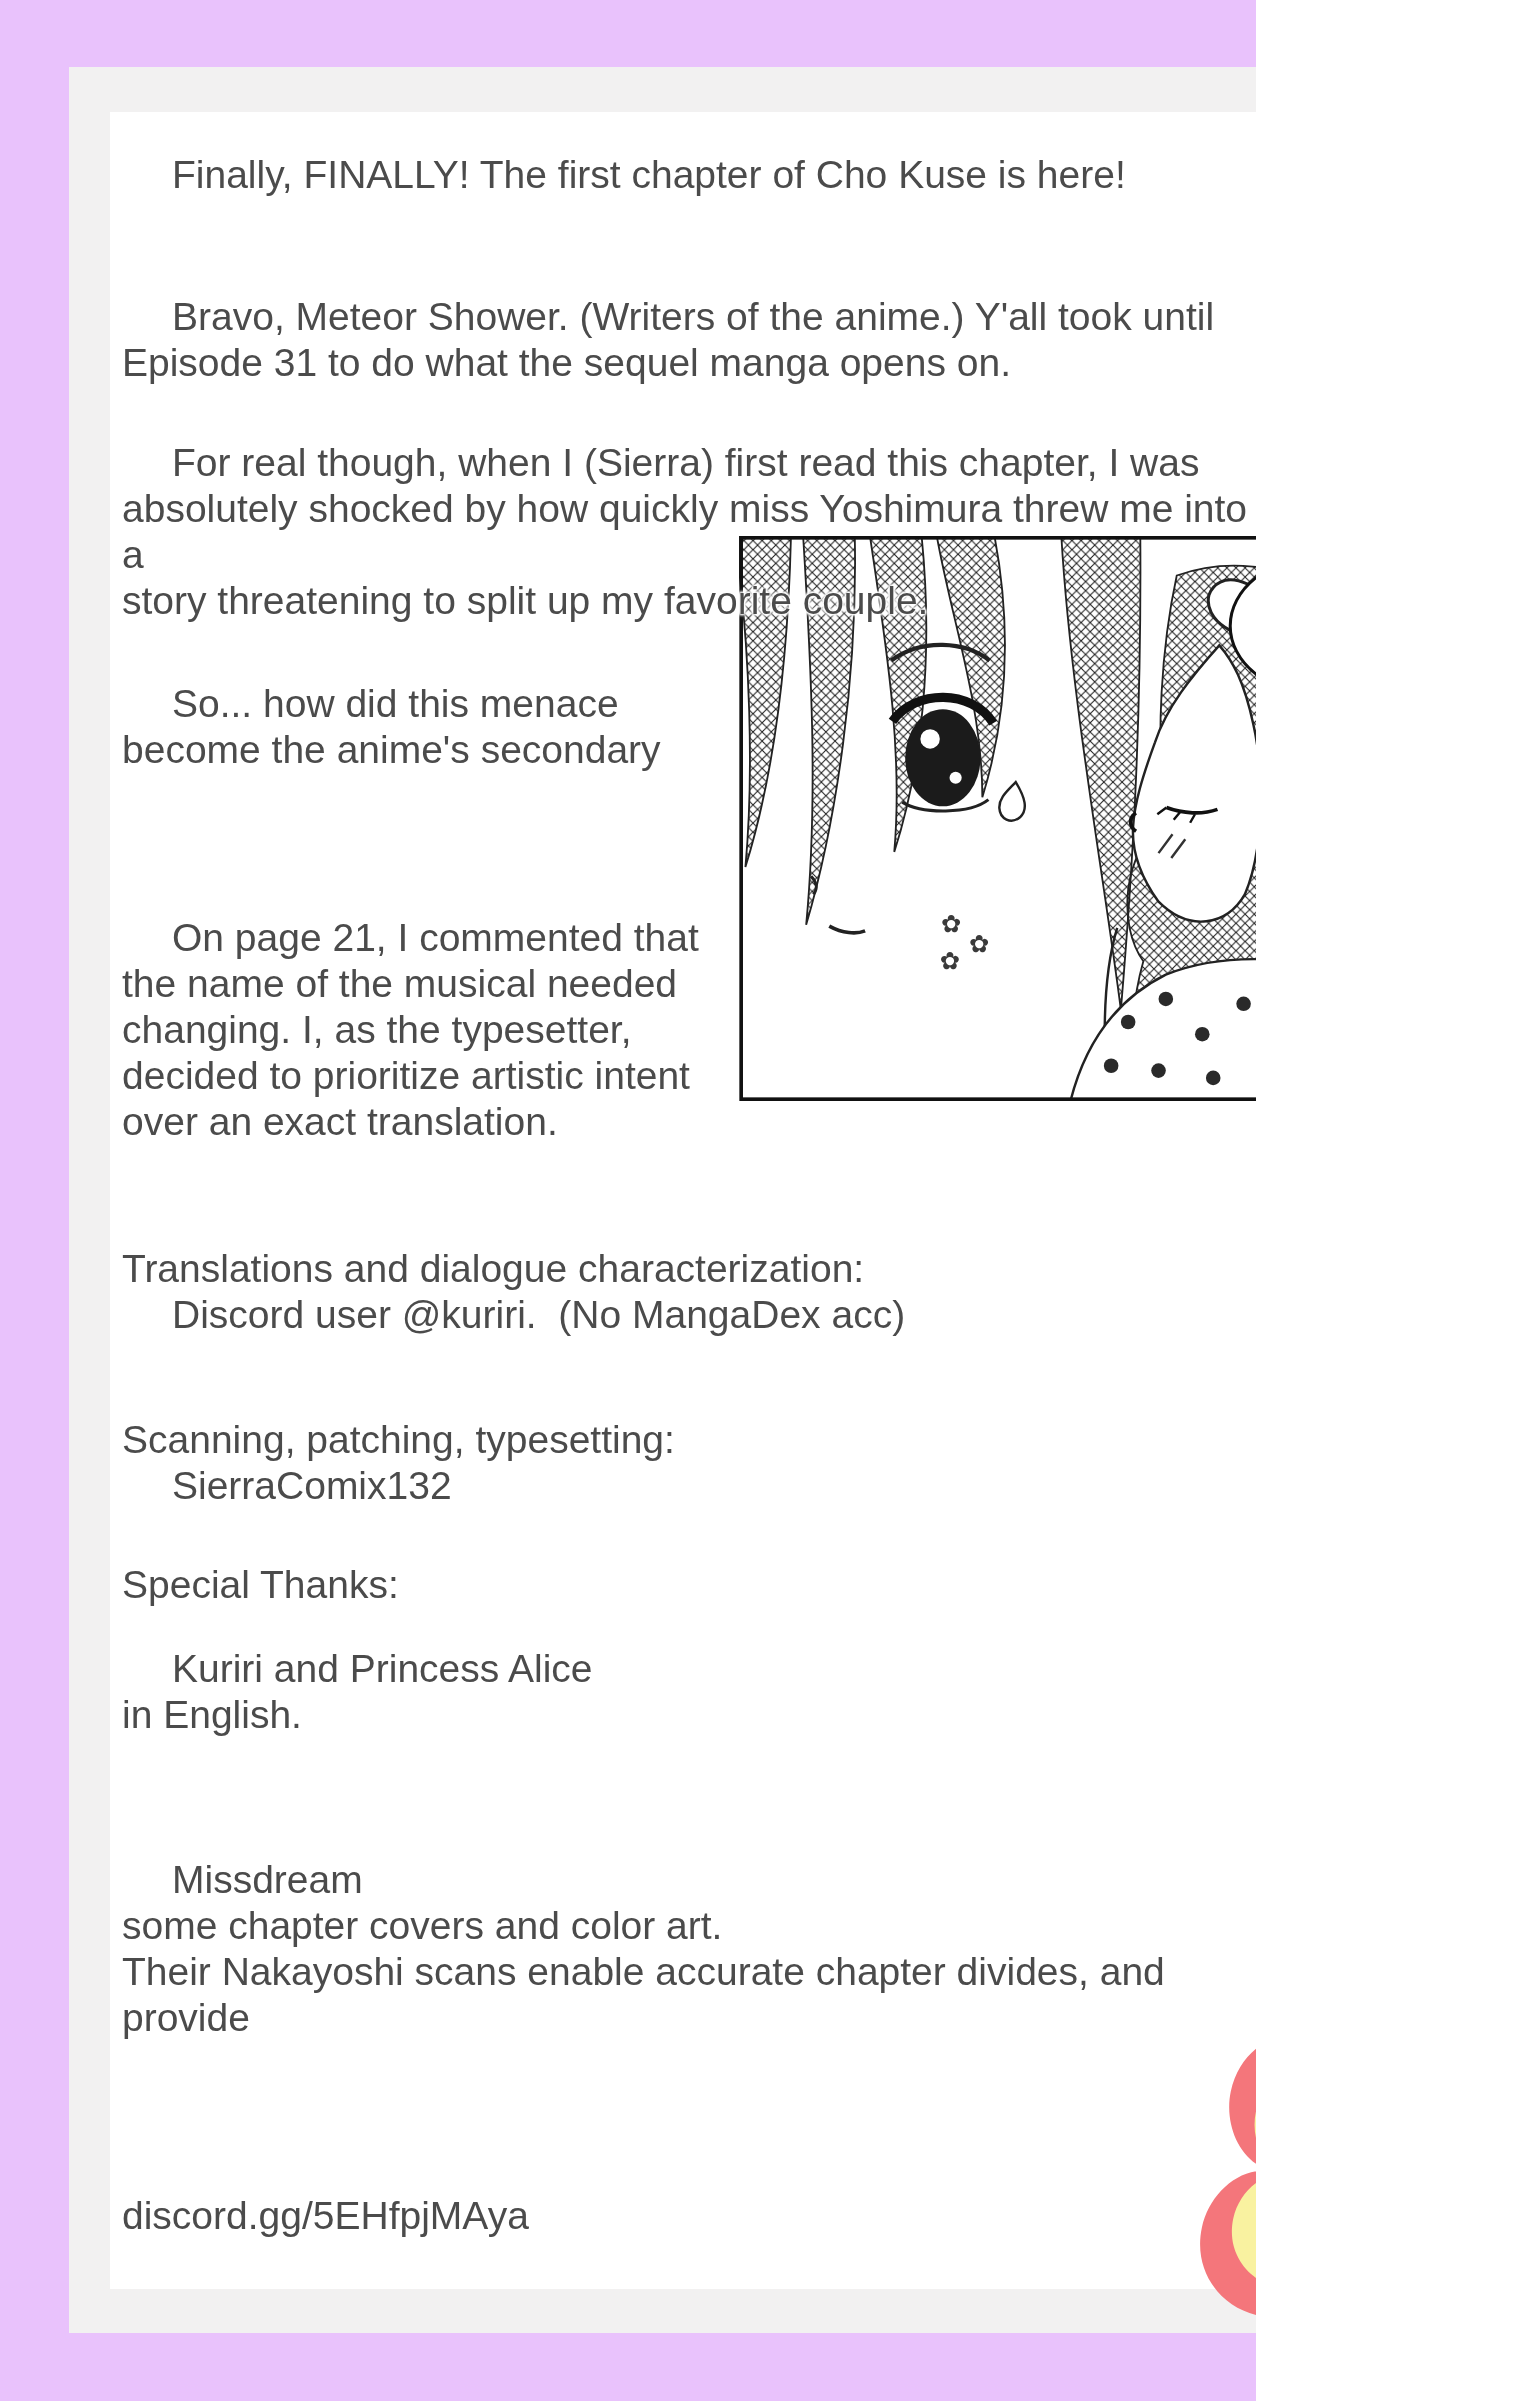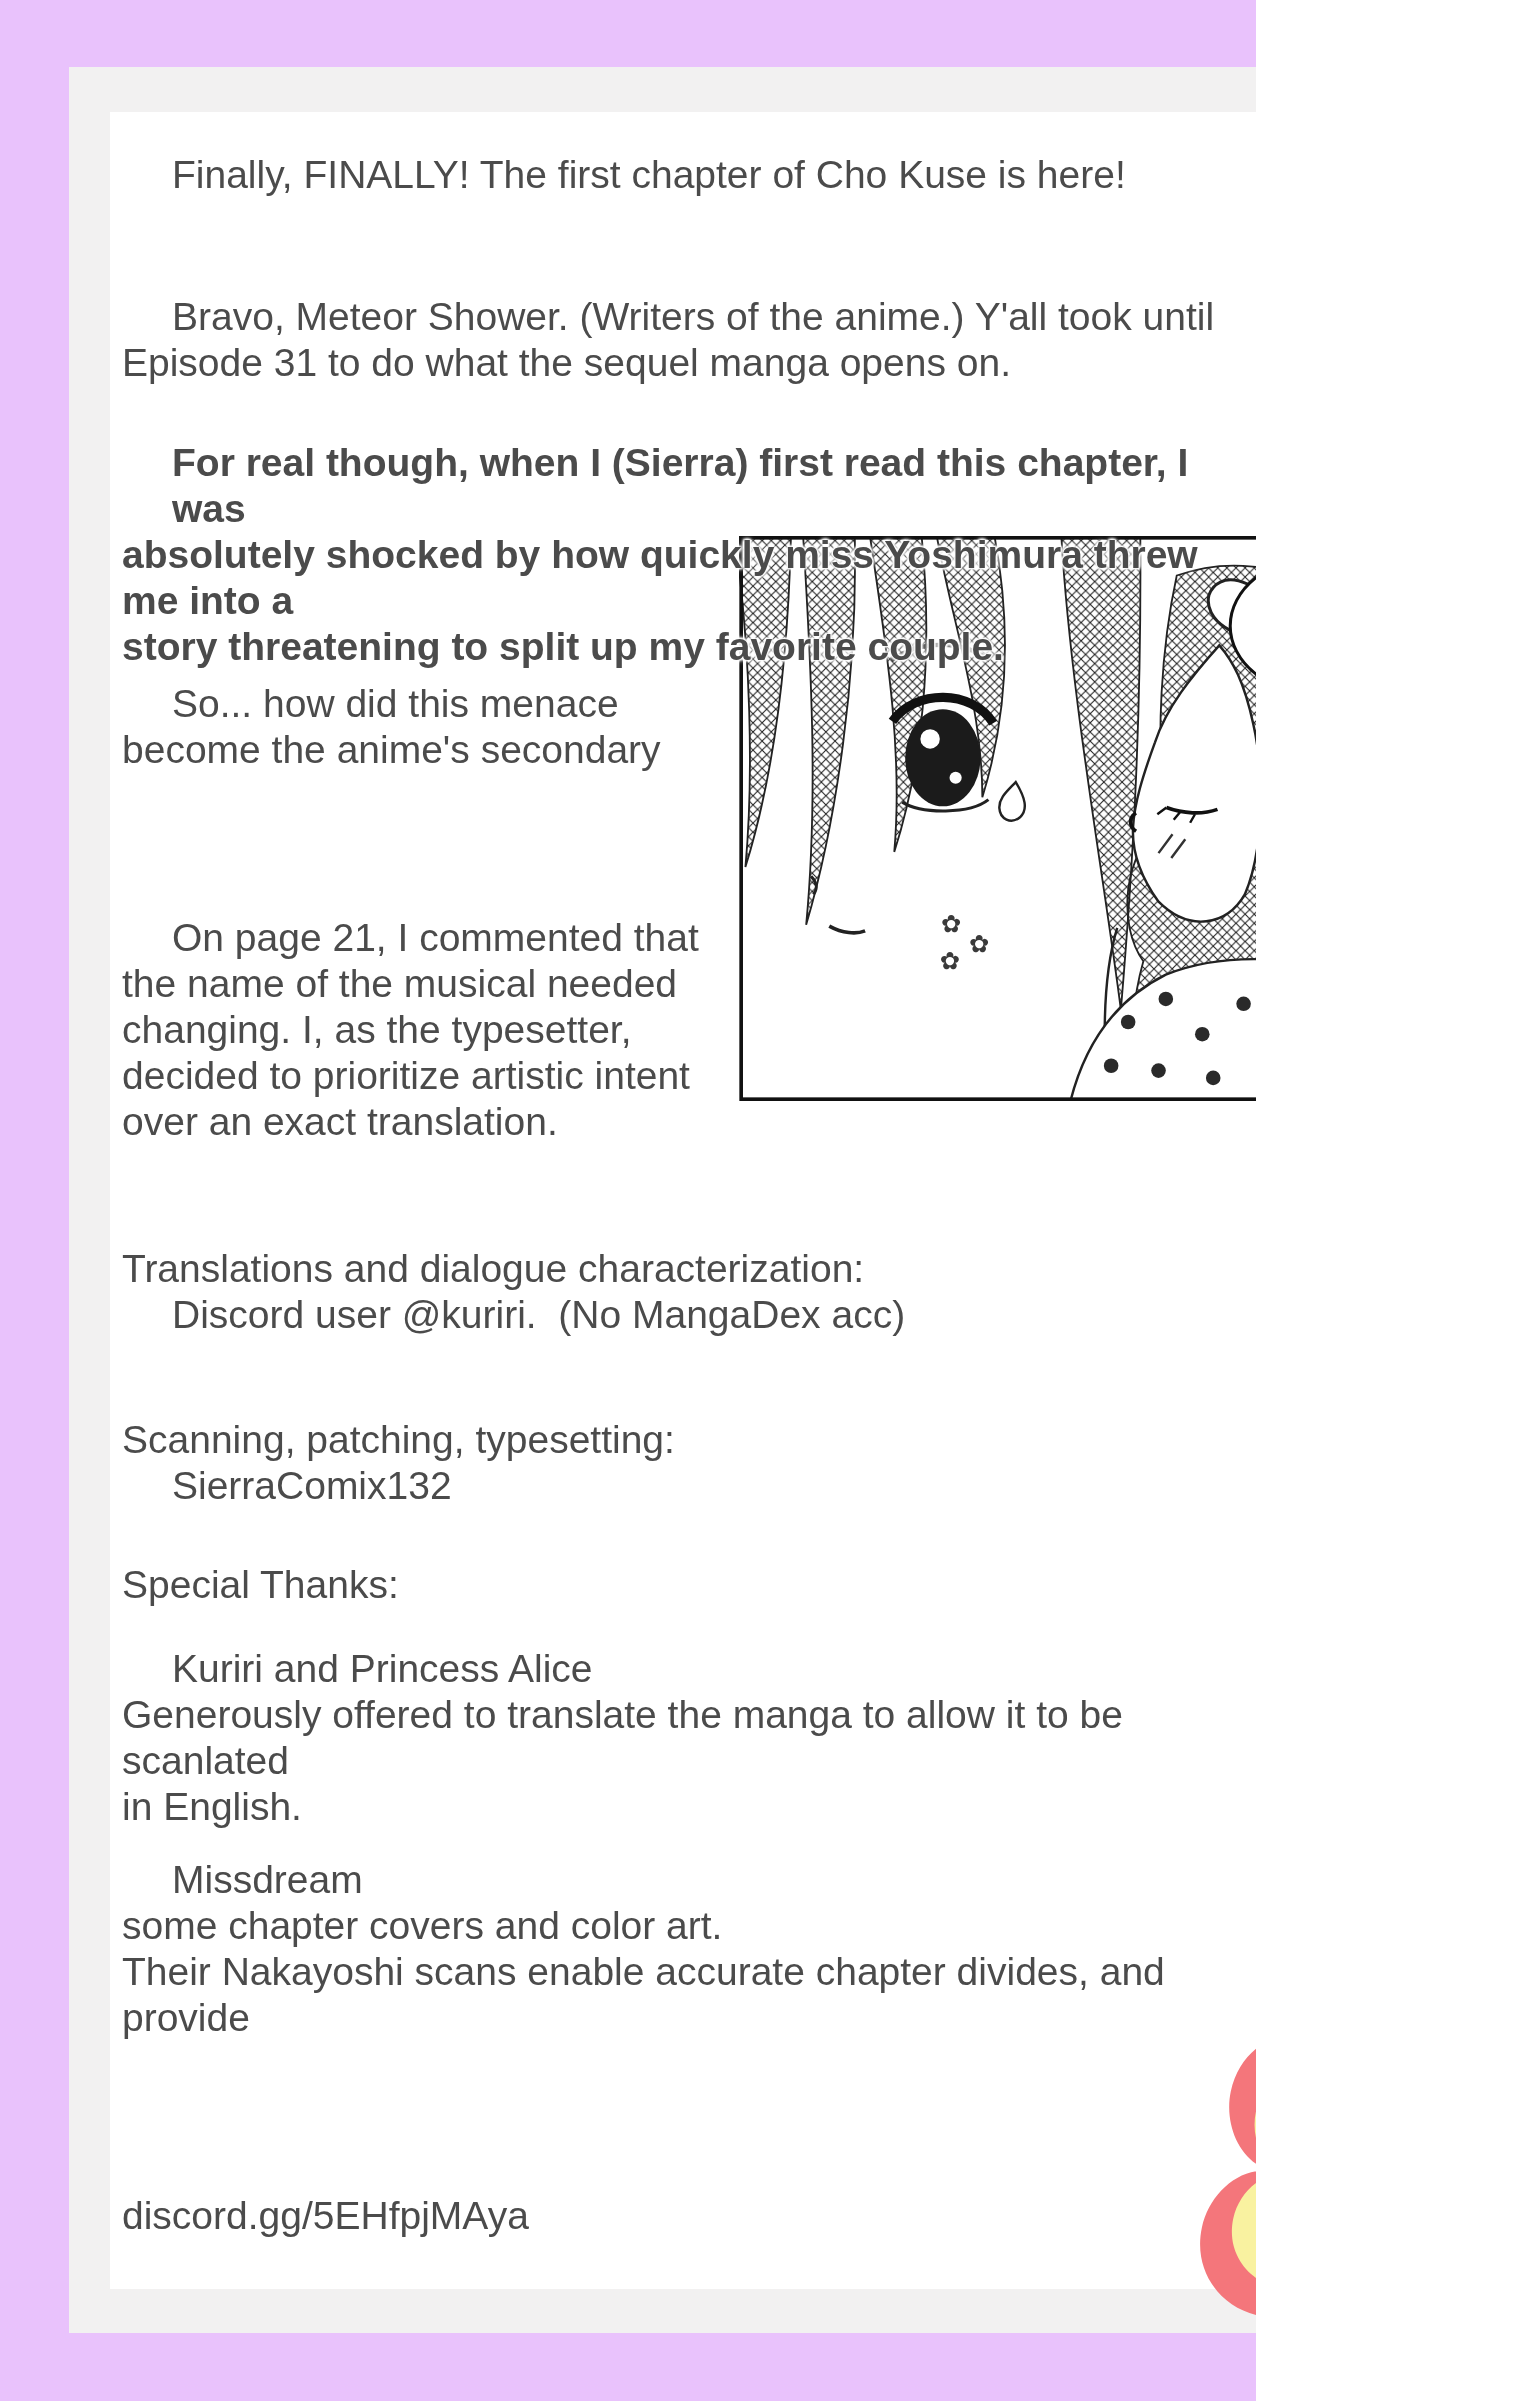--- a/index.html
+++ b/index.html
@@ -4,21 +4,21 @@
 <style>
   html,body{margin:0;padding:0;}
   body{font-family:"Liberation Sans",sans-serif;}
   .page{position:relative;width:1256px;height:2401px;background:#e9c2fc;overflow:hidden;}
   .graypanel{position:absolute;left:69px;top:67px;width:1384px;height:2266px;background:#f2f1f1;}
   .content{position:absolute;left:110px;top:112px;width:1302px;height:2177px;background:#ffffff;}
   .para{position:absolute;left:122px;color:#4b4b4b;font-size:39px;line-height:46px;z-index:3;}
   .para .ln{white-space:pre-wrap;}
   .para .ln.indent{padding-left:50px;}
   .halo .ln{text-shadow:0 0 3.6px #fff,0 0 6px #fff,1.2px 1.2px 2.4px #fff,-1.2px -1.2px 2.4px #fff,1.2px -1.2px 2.4px #fff,-1.2px 1.2px 2.4px #fff;}
-  .p1{top:152px;} .p2{top:294px;} .p3{top:440px;font-weight:bold;} .p4{top:681px;}
+  .p1{top:152px;} .p2{top:294px;} .p3{top:440px;} .p4{top:681px;}
   .p5{top:915px;} .p6{top:1246px;} .p7{top:1390px;margin-top:27px;} .p8{top:1562px;}
   .p9{top:1646px;} .p10{top:1857px;} .p11{top:2097px;} .p12{top:2193px;}
   .manga{position:absolute;left:739px;top:536px;width:672px;height:565px;z-index:2;}
   .heart{position:absolute;left:1182px;top:2034px;width:319px;height:307px;z-index:4;}
   .footer{position:absolute;left:87px;top:2283px;color:#050505;font-size:39px;font-weight:bold;line-height:49px;z-index:3;}
 </style>
 </head>
 <body>
 
 <div class="page">
@@ -62,21 +62,20 @@
     <div class="ln">Scanning, patching, typesetting:</div>
     <div class="ln indent">SierraComix132</div>
   </div>
 
   <div class="para p8">
     <div class="ln">Special Thanks:</div>
   </div>
 
   <div class="para p9">
     <div class="ln indent">Kuriri and Princess Alice</div>
-    <div class="ln">Generously offered to translate the manga to allow it to be scanlated</div>
     <div class="ln">in English.</div>
   </div>
 
   <div class="para p10">
     <div class="ln indent">Missdream</div>
     <div class="ln">some chapter covers and color art.</div>
     <div class="ln">Their Nakayoshi scans enable accurate chapter divides, and provide</div>
   </div>
 
 

